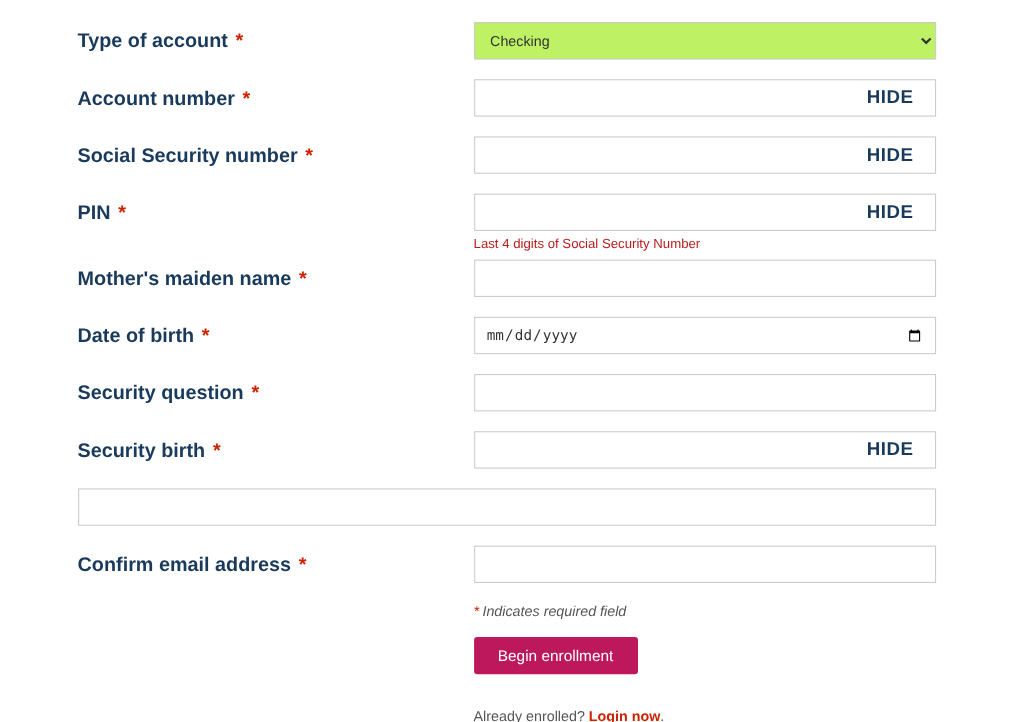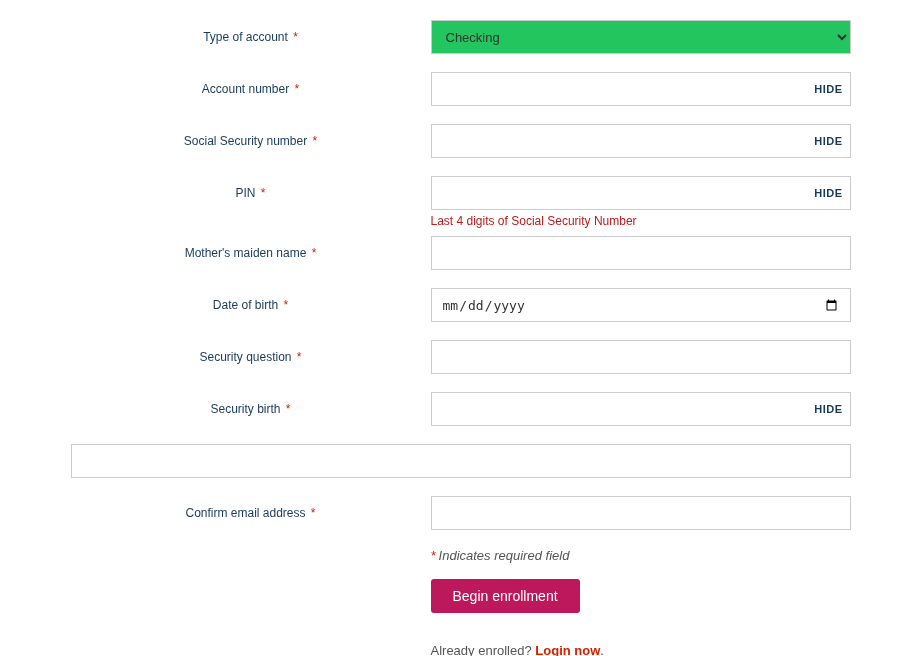--- a/index.html
+++ b/index.html
@@ -23,24 +23,23 @@
 
     .form-row {
       display: flex;
       align-items: center;
       margin-bottom: 18px;
     }
 
     .form-label {
       width: 360px;
       min-width: 360px;
-      font-weight: normal;
+      font-weight: bold;
       color: #1a3a5c;
-      font-size: 12px;
-      text-align: center;
+      font-size: 18px;
     }
 
     .form-label .required {
       color: #cc2200;
       margin-left: 2px;
     }
 
     .form-field {
       flex: 1;
       position: relative;
@@ -59,31 +58,31 @@
       outline: none;
     }
 
     .form-field select {
       width: 100%;
       height: 34px;
       border: 1px solid #ccc;
       padding: 5px 10px;
       font-size: 13px;
       color: #333;
-      background: #22c55e;
+      background: #bef264;
       appearance: auto;
       outline: none;
     }
 
     .hide-btn {
       position: absolute;
-      right: 8px;
+      right: 20px;
       top: 50%;
       transform: translateY(-50%);
-      font-size: 11px;
+      font-size: 17px;
       color: #1a3a5c;
       font-weight: bold;
       cursor: pointer;
       background: none;
       border: none;
       letter-spacing: 0.5px;
       text-align: center;
     }
 
     .hint-text {

